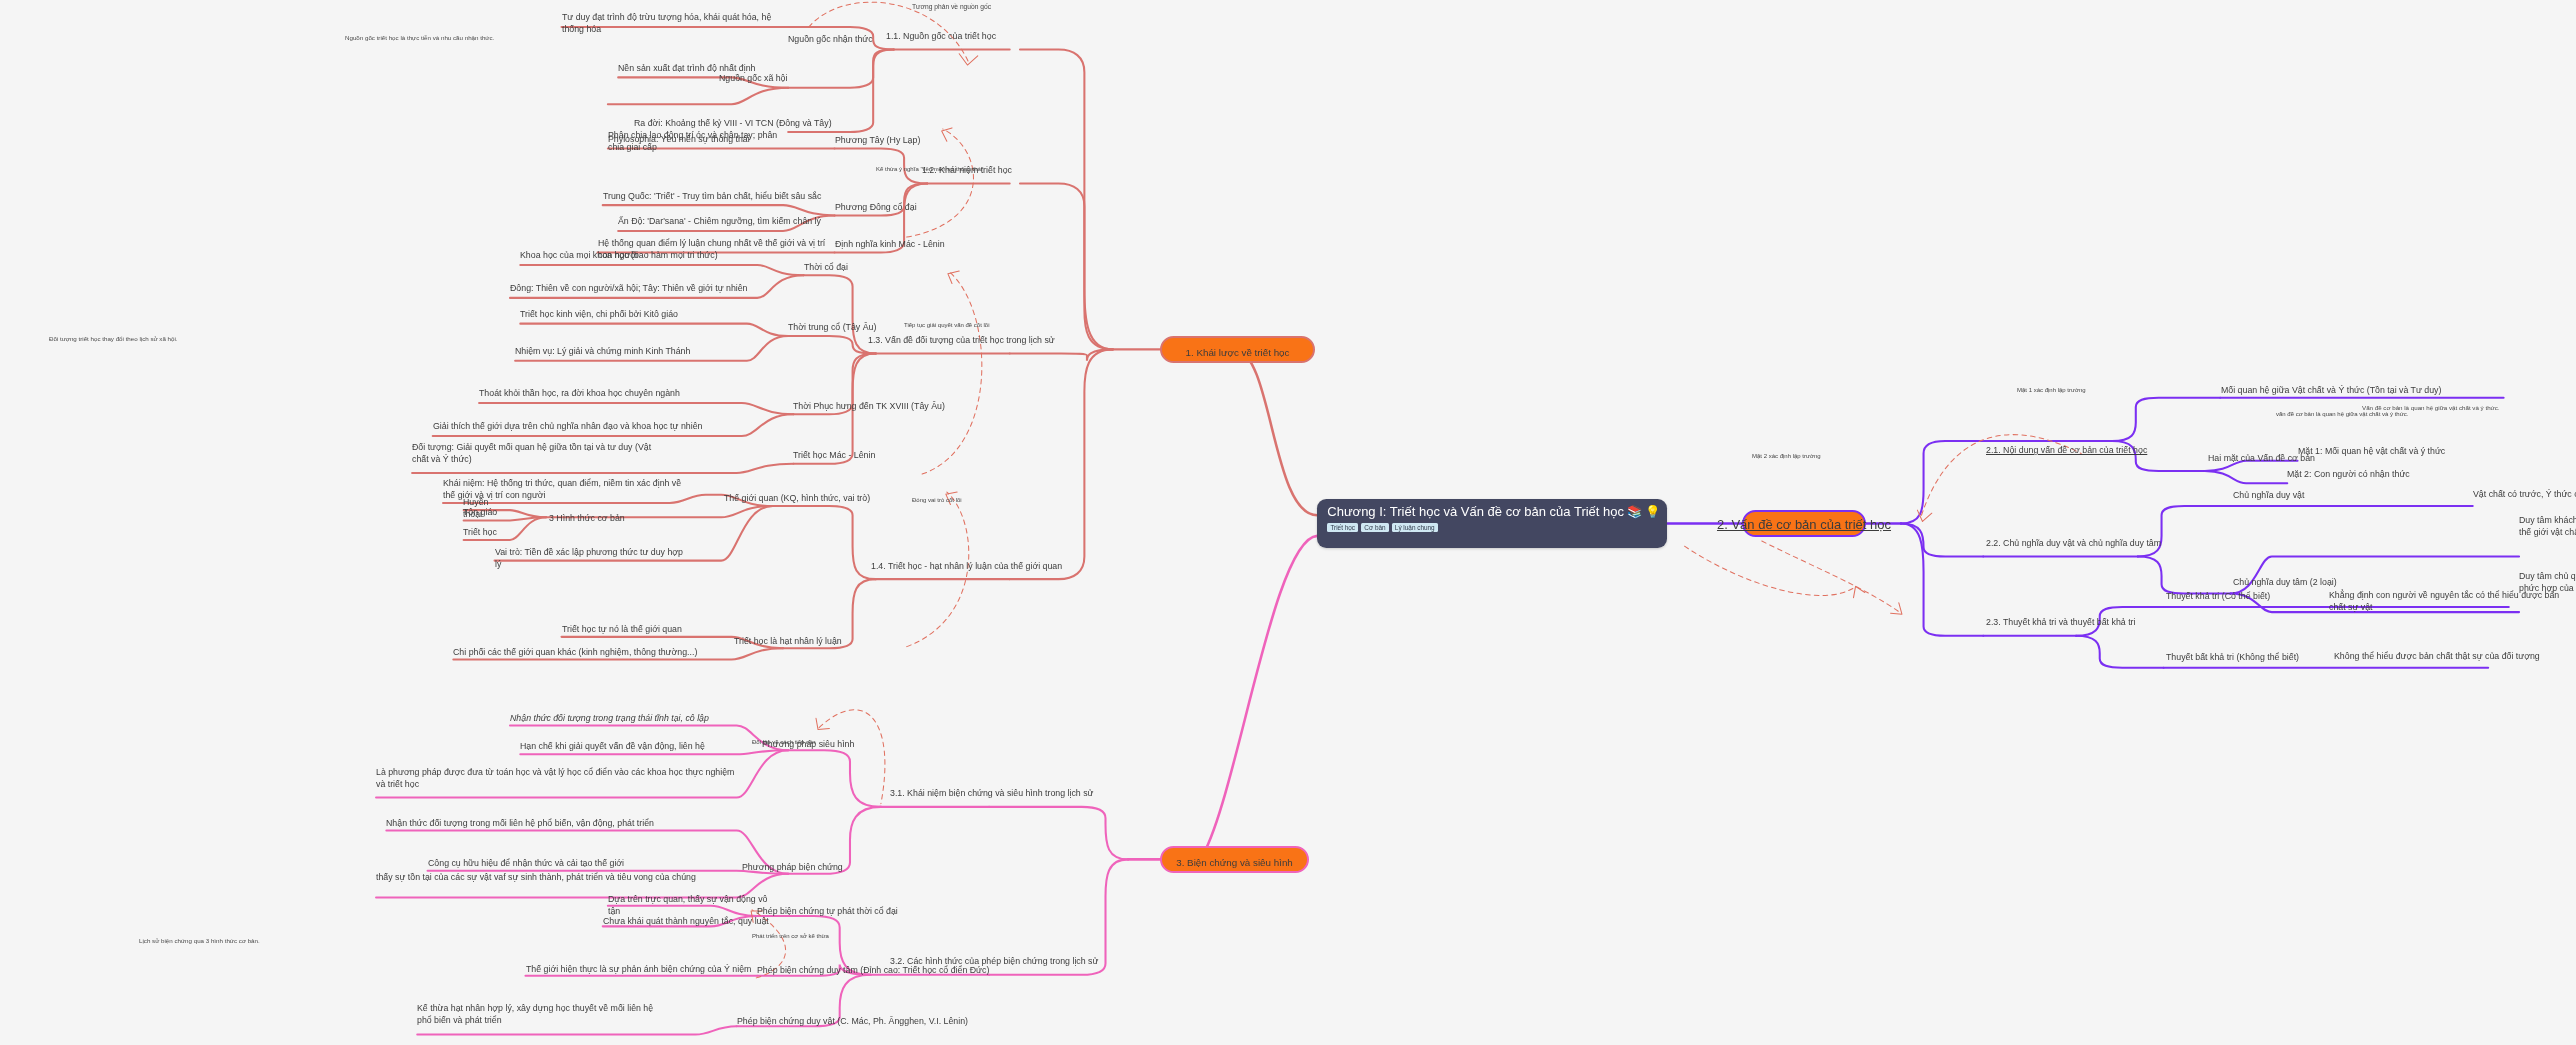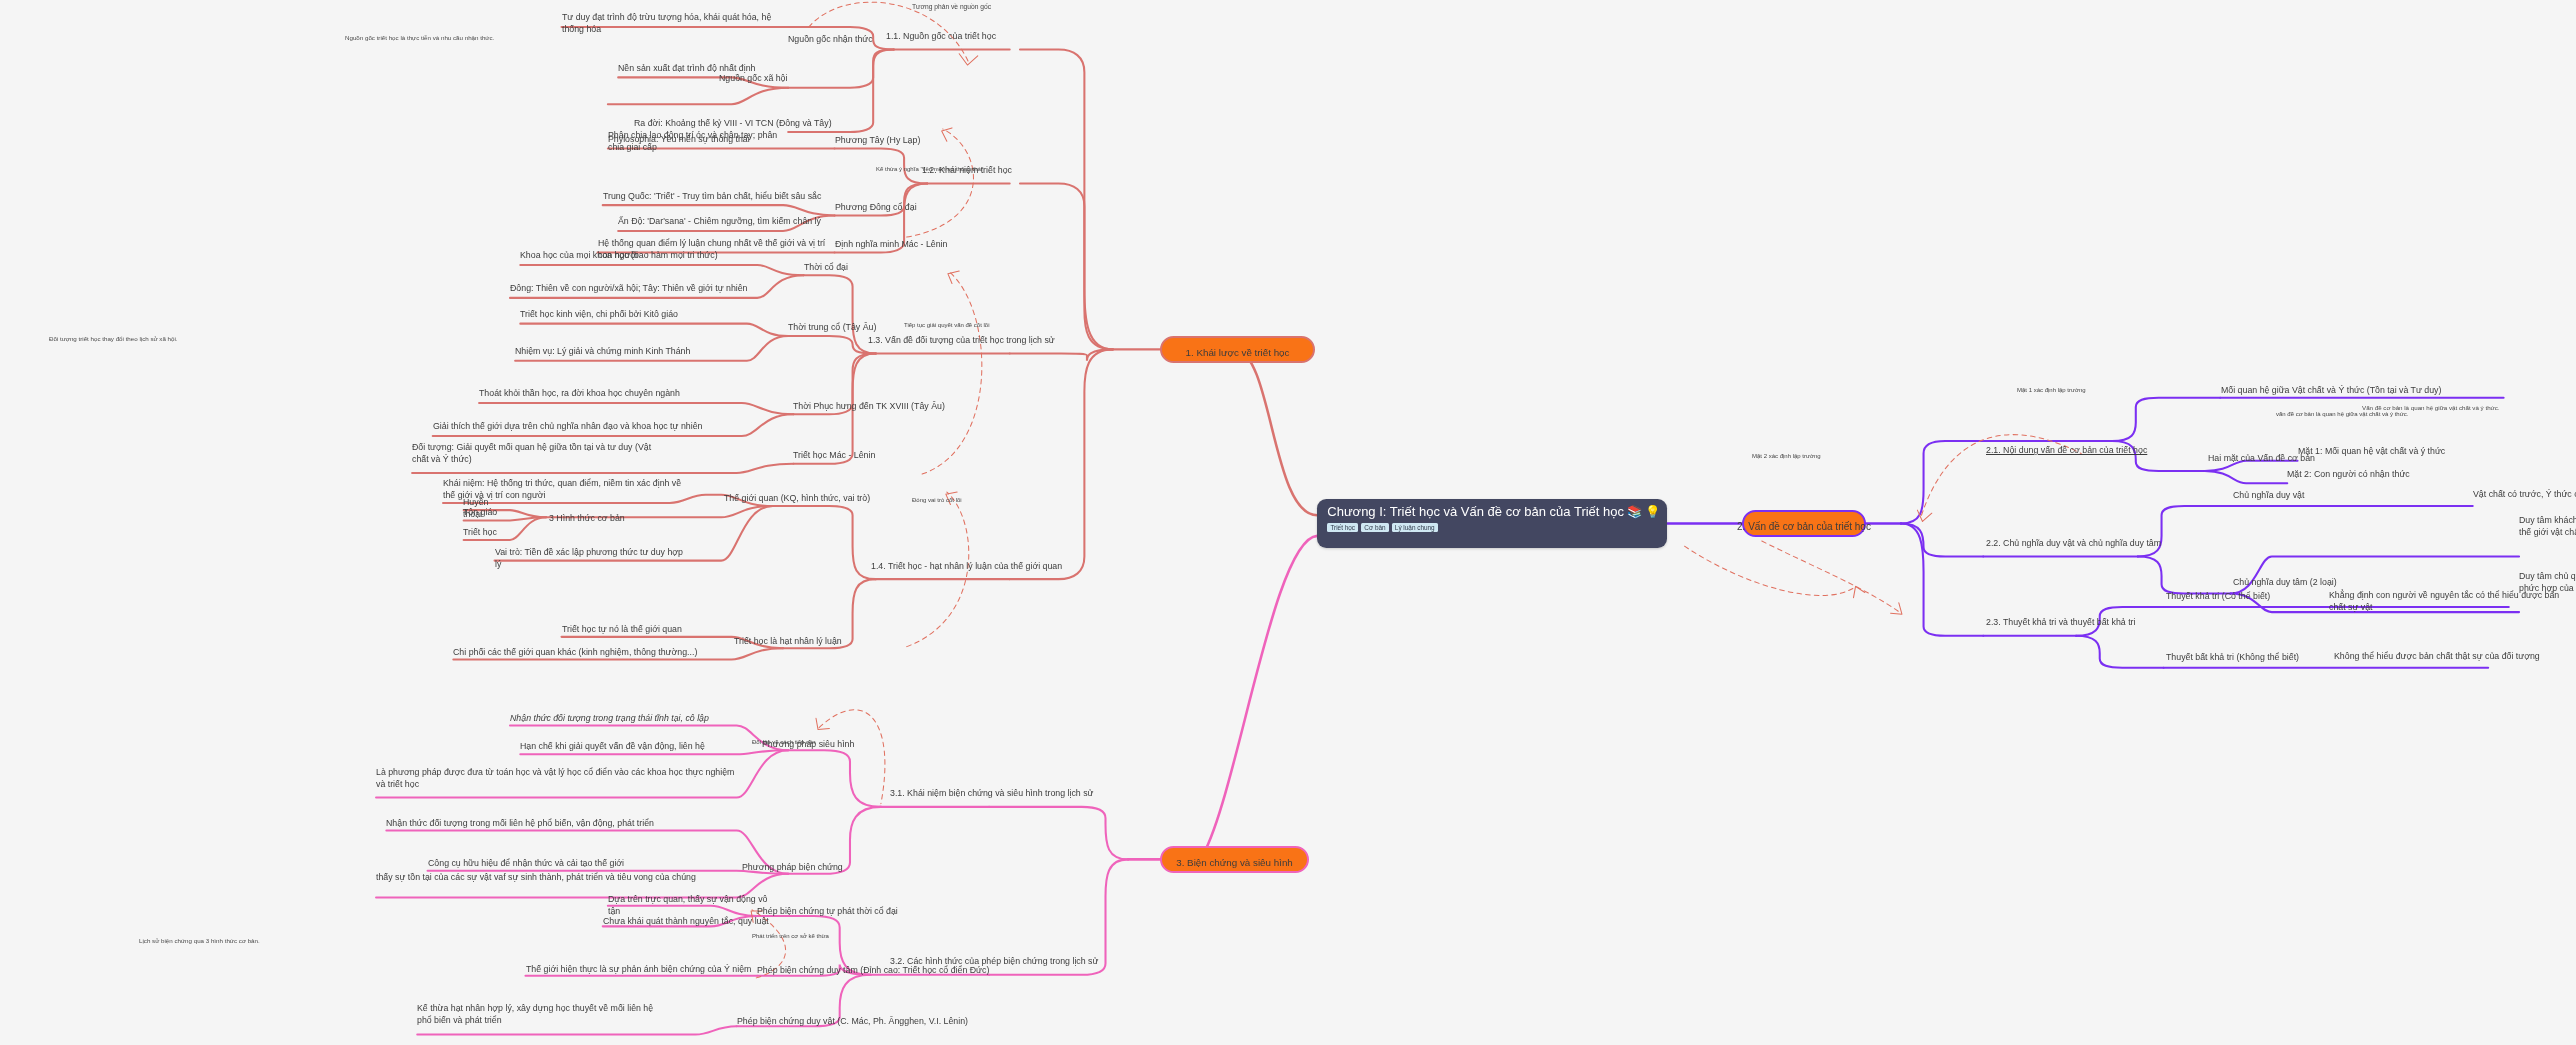--- a/index.html
+++ b/index.html
@@ -228,21 +228,21 @@
     <div class="tags">
       <span class="tag">Triết học</span>
       <span class="tag">Cơ bản</span>
       <span class="tag">Lý luận chung</span>
     </div>
   </div>
 
   <div class="pill red" style="left:1160px;top:336px;width:155px;height:27px;">
     <span>1. Khái lược về triết học</span>
   </div>
-  <div class="pill purple" style="left:1742px;top:510px;width:124px;height:27px;font-size:10px;">
+  <div class="pill purple" style="left:1742px;top:510px;width:124px;height:27px;font-size:13px;text-decoration:underline;">
     <span>2. Vấn đề cơ bản của triết học</span>
   </div>
   <div class="pill pink" style="left:1160px;top:846px;width:149px;height:27px;">
     <span>3. Biện chứng và siêu hình</span>
   </div>
 
   <div class="p" style="left:886px;top:30px;"><span>1.1. Nguồn gốc của triết học</span></div>
   <div class="p" style="left:922px;top:164px;"><span>1.2. Khái niệm triết học</span></div>
   <div class="p" style="left:868px;top:334px;"><span>1.3. Vấn đề đối tượng của triết học trong lịch sử</span></div>
   <div class="p" style="left:871px;top:560px;"><span>1.4. Triết học - hạt nhân lý luận của thế giới quan</span></div>
@@ -259,21 +259,21 @@
     </div>
   <div class="u" style="left:618px;top:63px;width:170px;">
       <span class="nlabel">Nền sản xuất đạt trình độ nhất định</span>
     </div>
   <div class="u" style="left:608px;top:90px;width:180px;margin-top:40px;">
       <span class="nlabel">Phân chia lao động trí óc và chân tay; phân chia giai cấp</span>
     </div>
 
   <div class="p" style="left:835px;top:134px;"><span>Phương Tây (Hy Lạp)</span></div>
   <div class="p" style="left:835px;top:201px;"><span>Phương Đông cổ đại</span></div>
-  <div class="p" style="left:835px;top:238px;"><span>Định nghĩa minh Mác - Lênin</span></div>
+  <div class="p" style="left:835px;top:238px;"><span>Định nghĩa kinh Mác - Lênin</span></div>
 
   <div class="u" style="left:608px;top:134px;width:227px;">
       <span class="nlabel">Phylosophia: Yêu mến sự thông thái</span>
     </div>
   <div class="u" style="left:603px;top:191px;width:232px;">
       <span class="nlabel">Trung Quốc: 'Triết' - Truy tìm bản chất, hiểu biết sâu sắc</span>
     </div>
   <div class="u" style="left:618px;top:216px;width:216px;">
       <span class="nlabel">Ấn Độ: 'Dar'sana' - Chiêm ngưỡng, tìm kiếm chân lý</span>
     </div>

